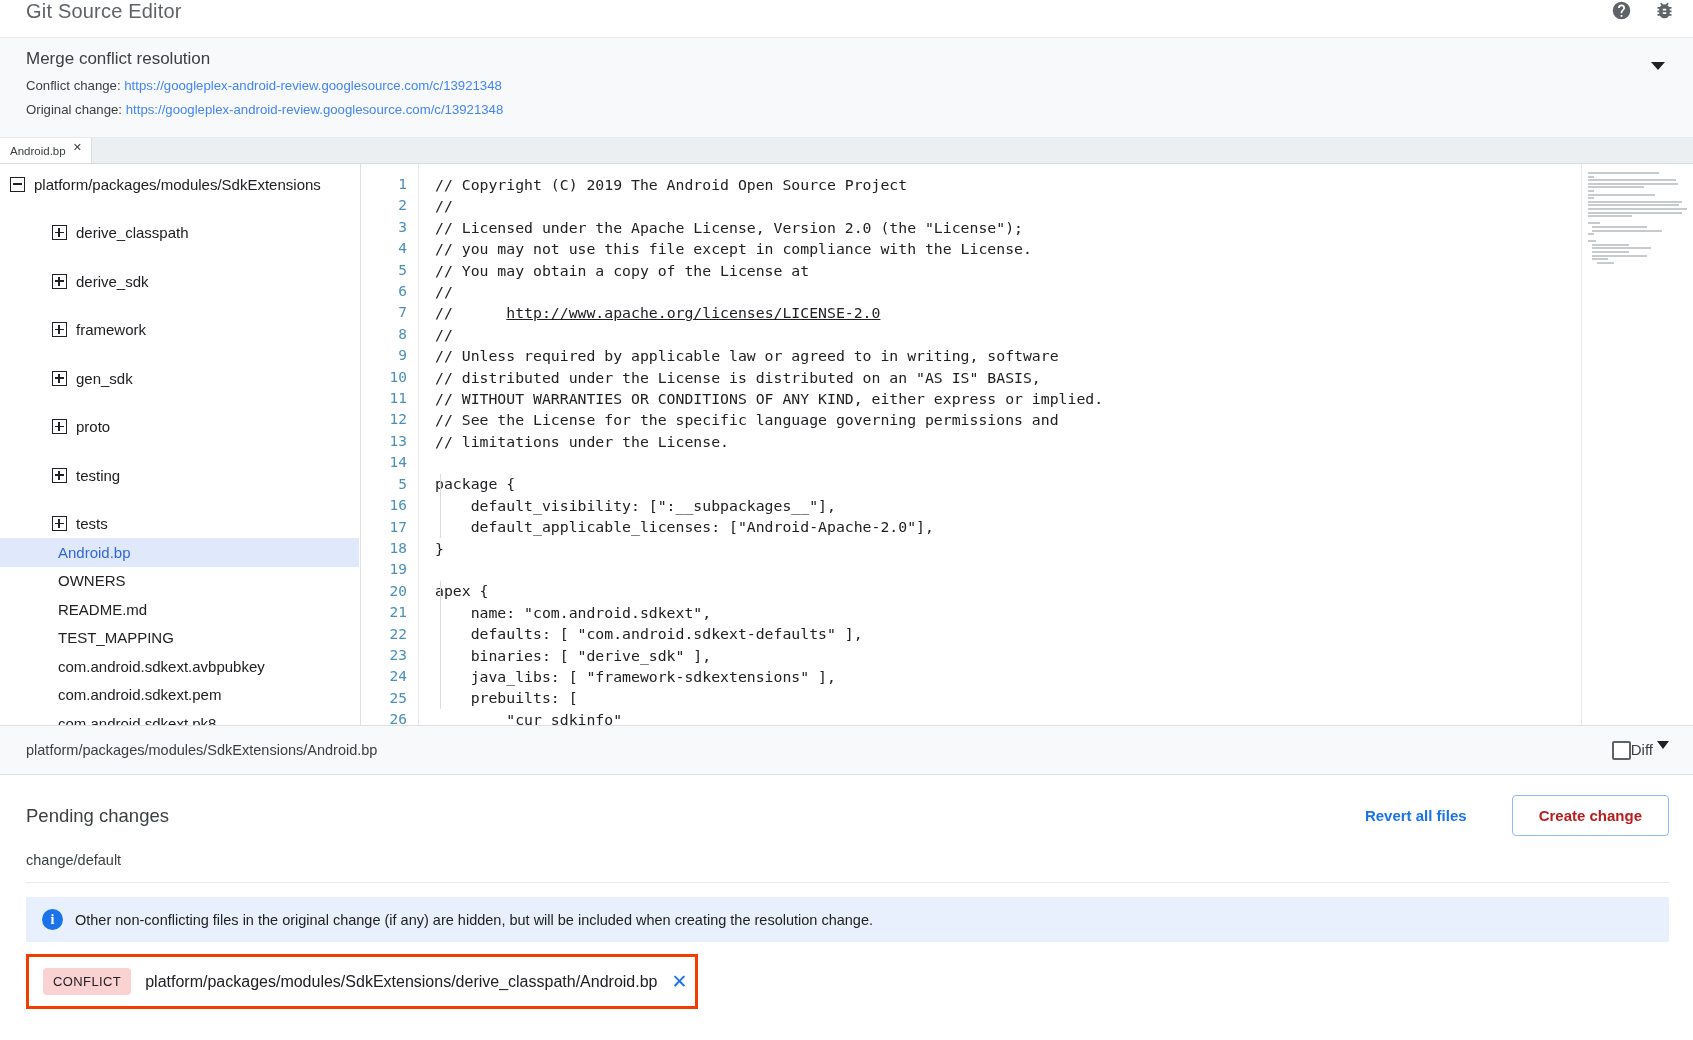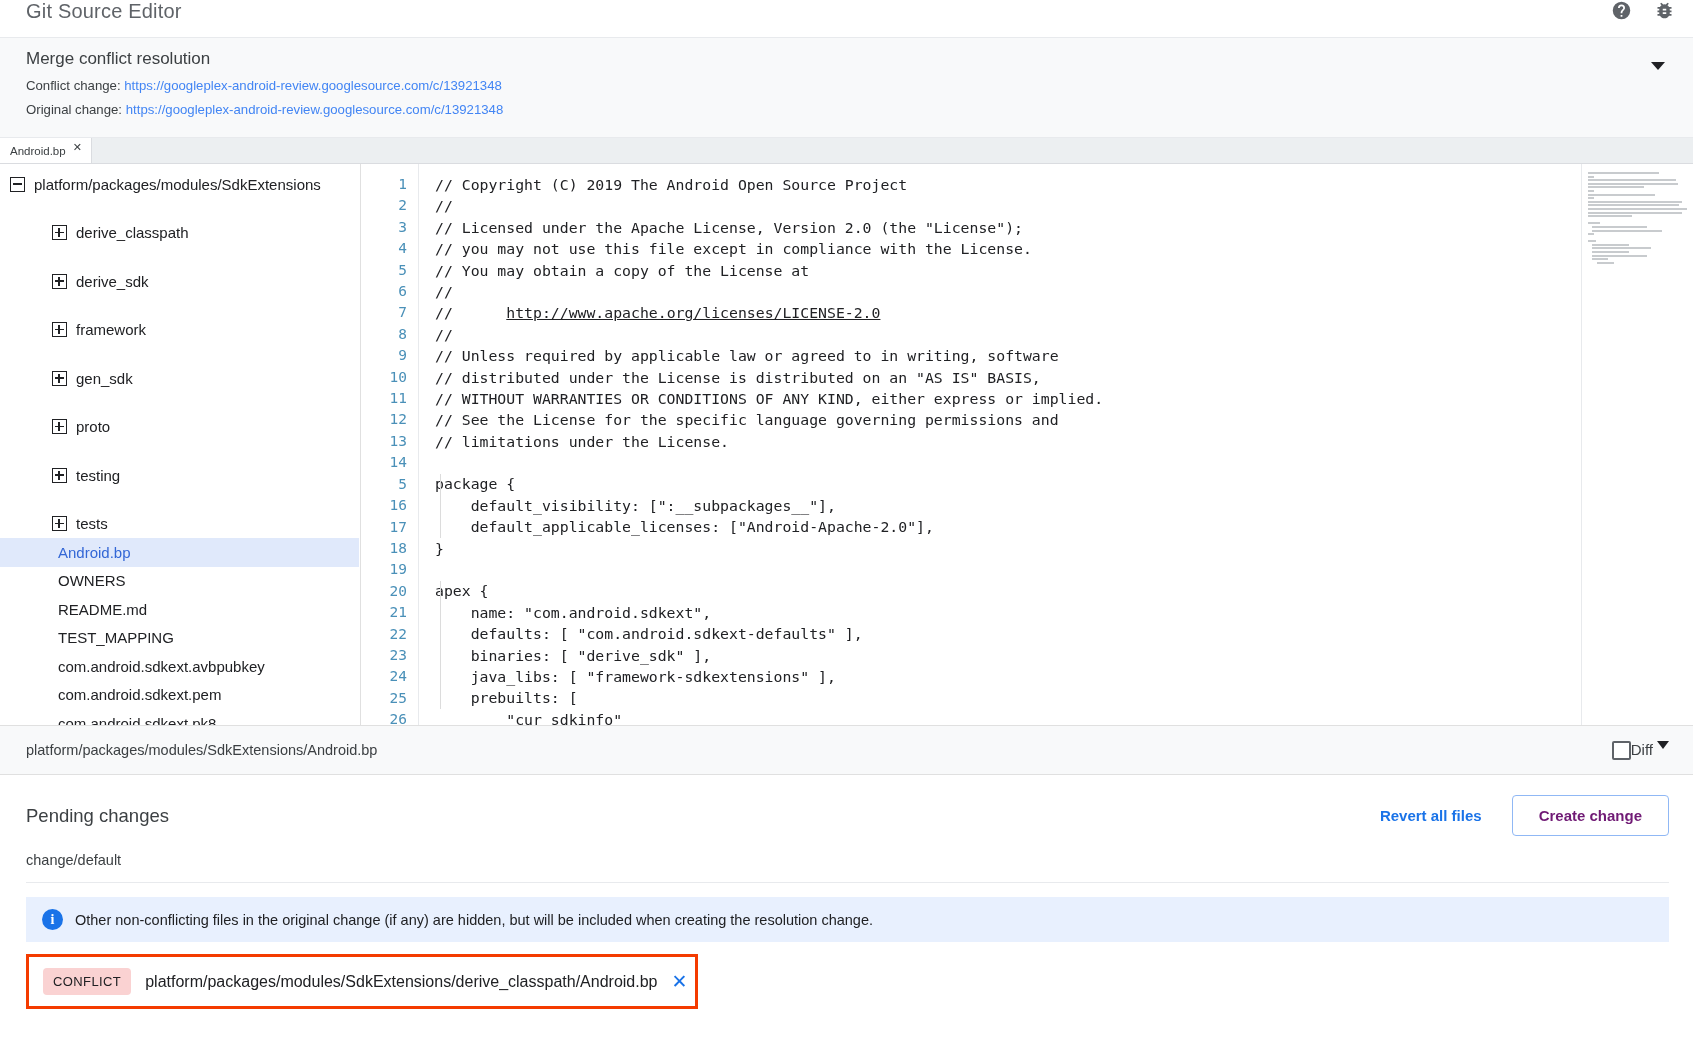--- a/index.html
+++ b/index.html
@@ -262,28 +262,28 @@
     color: #1a73e8;
     font-weight: bold;
     padding: 8px 14px;
     cursor: pointer;
     background: none;
     border: none;
     font-family: "Liberation Sans", sans-serif;
   }
   .create-btn {
     font-size: 15px;
-    color: #701a75;
+    color: #b91c1c;
     font-weight: bold;
     padding: 11px 26px;
     border: 1px solid #90b8f5;
     border-radius: 4px;
     background: #fff;
     cursor: pointer;
-    margin-left: 16px;
+    margin-left: 31px;
     font-family: "Liberation Sans", sans-serif;
   }
   .change-default {
     font-size: 14.5px;
     color: #3c4043;
     padding-bottom: 14px;
     border-bottom: 1px solid #e8eaed;
   }
   .info-banner {
     margin-top: 14px;

